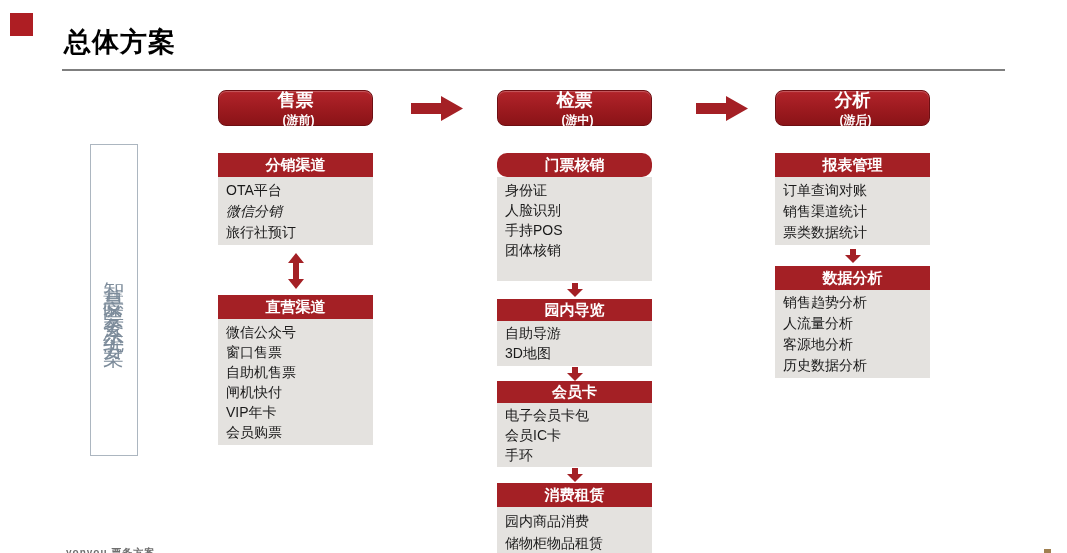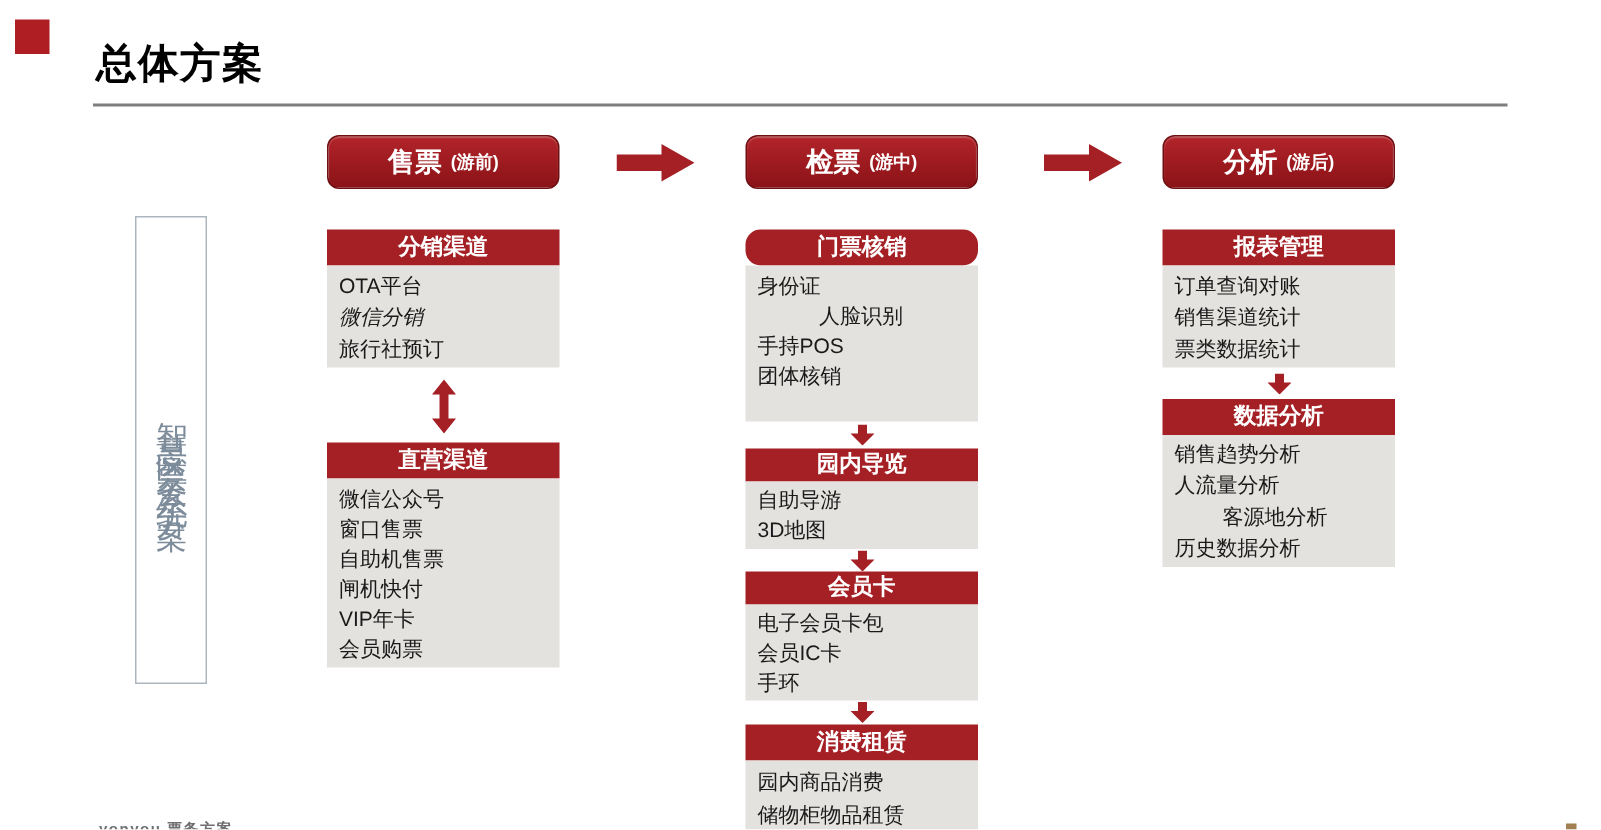--- a/index.html
+++ b/index.html
@@ -23,21 +23,21 @@
   .side-box span {
     writing-mode:vertical-rl; text-orientation:upright;
     font-size:21px; line-height:1; letter-spacing:7px; color:#7D8C9B; font-weight:400;
   }
   
   .stage-btn {
     position:absolute; top:90px; width:155px; height:36px; border-radius:8px;
     background:linear-gradient(180deg,#B2242A 0%,#9C1A1F 55%,#8A1317 100%);
     border:1px solid #6E0F13; box-sizing:border-box;
     box-shadow:inset 0 1px 1px rgba(255,255,255,0.25);
-    color:#ffffff; display:flex; align-items:center; justify-content:center; white-space:nowrap;
+    color:#ffffff; display:flex; align-items:center; justify-content:center; white-space:nowrap;flex-direction:column;
   }
   .stage-btn .main { font-size:18px; font-weight:bold; }
   .stage-btn .sub  { font-size:12px; font-weight:bold; margin-left:6px; }
   .flow-arrow { position:absolute; top:95px; width:52px; height:27px; }
   
   .col { position:absolute; top:0; width:155px; height:553px; }
   .blk-h {
     position:absolute; left:0; width:155px; background:#A42025; color:#ffffff;
     font-size:15px; font-weight:bold; text-align:center; white-space:nowrap;
   }
@@ -111,21 +111,21 @@
       <div style="line-height:20px;">闸机快付</div>
       <div style="line-height:20px;">VIP年卡</div>
       <div style="line-height:20px;">会员购票</div>
     </div>
   </div>
 
   <div class="col" style="left:497px;">
     <div class="blk-h" style="top:153px; height:24px; line-height:24px;border-radius:10px;">门票核销</div>
     <div class="blk-b" style="top:177px; height:104px; padding-top:3px;">
       <div style="line-height:20px;">身份证</div>
-      <div style="line-height:20px;margin-left:41px;">人脸识别</div>
+      <div style="line-height:20px;">人脸识别</div>
       <div style="line-height:20px;">手持POS</div>
       <div style="line-height:20px;">团体核销</div>
     </div>
     <div class="v-arrow" style="top:283px;">
       <svg width="16" height="14" viewBox="0 0 16 14">
           <polygon points="5,0 11,0 11,6 16,6 8,14 0,6 5,6" fill="#A42025"></polygon>
         </svg>
     </div>
     <div class="blk-h" style="top:299px; height:22px; line-height:22px;">园内导览</div>
     <div class="blk-b" style="top:321px; height:45px; padding-top:2px;">
@@ -164,21 +164,21 @@
     </div>
     <div class="v-arrow" style="top:249px;">
       <svg width="16" height="14" viewBox="0 0 16 14">
           <polygon points="5,0 11,0 11,6 16,6 8,14 0,6 5,6" fill="#A42025"></polygon>
         </svg>
     </div>
     <div class="blk-h" style="top:266px; height:24px; line-height:24px;">数据分析</div>
     <div class="blk-b" style="top:290px; height:88px; padding-top:2px;">
       <div style="line-height:21px;">销售趋势分析</div>
       <div style="line-height:21px;">人流量分析</div>
-      <div style="line-height:21px;margin-left:32px;">客源地分析</div>
+      <div style="line-height:21px;">客源地分析</div>
       <div style="line-height:21px;">历史数据分析</div>
     </div>
   </div>
 
   <div class="footer-left">yonyou 票务方案</div>
   <div class="footer-mark"></div>
 
 </div>
 
 </body></html>

